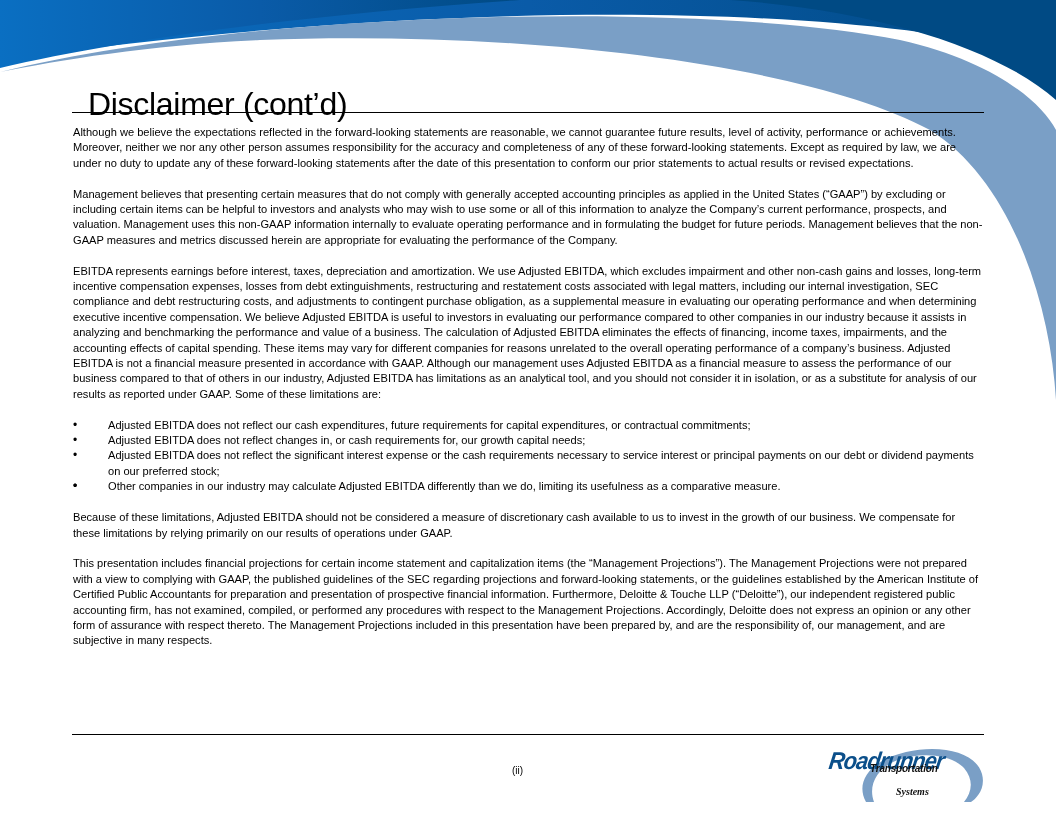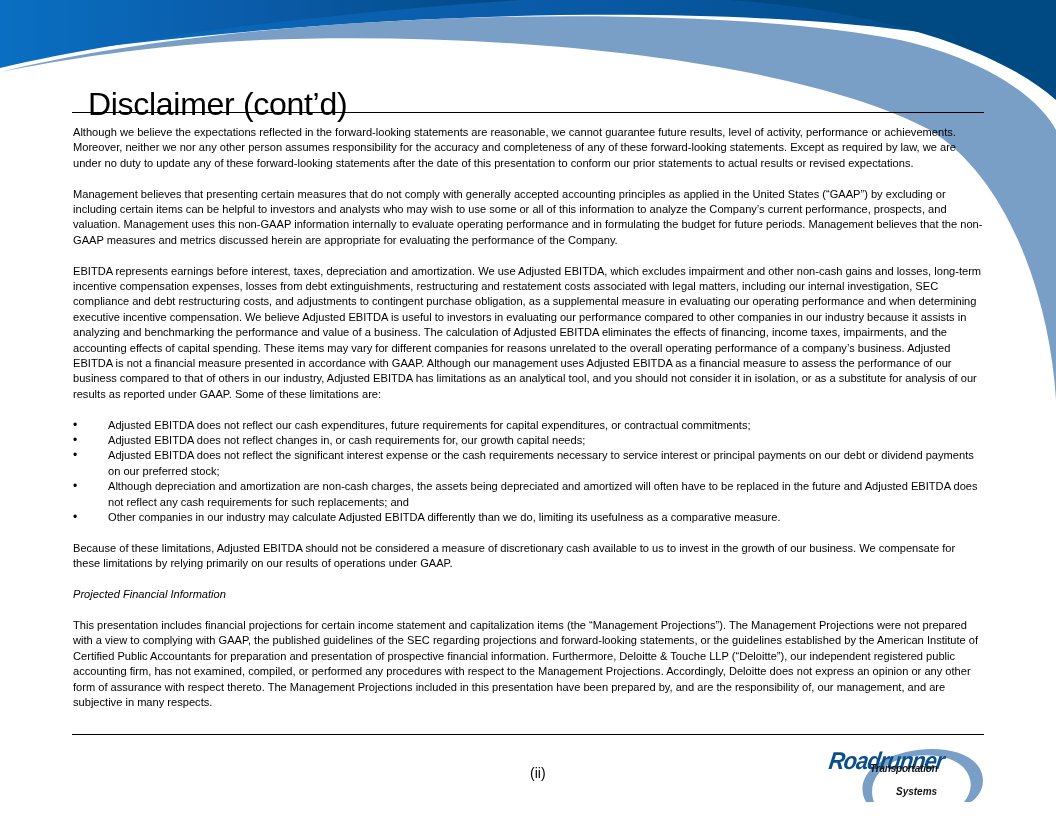--- a/index.html
+++ b/index.html
@@ -23,38 +23,38 @@
     font-size: 11.1px; line-height: 15.4px;
   }
   .content p { margin: 0 0 15.4px 0; }
   .content p.heading { font-style: italic; }
   .bullets { list-style: none; margin: 0 0 15.4px 0; padding: 0; }
   .bullets li { position: relative; padding-left: 35px; }
   .bullets li .bullet {
     position: absolute; left: 0; top: 0; font-size: 12px; line-height: 14px;
   }
   .page-num {
-    position: absolute; left: 530px; top: 765px; font-size: 14px; z-index: 2;
+    position: absolute; left: 512px; top: 765px; font-size: 10px; z-index: 2;
   }
   .logo { position: absolute; left: 826px; top: 744px; width: 160px; height: 58px; z-index: 2; }
   .logo .arc { position: absolute; left: 0; top: 0; width: 160px; height: 58px; }
   .logo .brand {
     position: absolute; left: 3px; top: 4px;
     font-size: 22px; font-weight: bold; font-style: italic;
     color: #0b4f8a; letter-spacing: -1px; transform: skewX(-8deg) scaleY(1.1);
     font-family: "Liberation Sans", sans-serif;
   }
   .logo .sub1 {
     position: absolute; left: 44px; top: 19px;
     font-size: 10px; font-weight: bold; font-style: italic; color: #111;
     letter-spacing: -0.2px;
   }
   .logo .sub2 {
     position: absolute; left: 70px; top: 42px;
-    font-size: 10px; font-weight: bold; font-style: italic; color: #111;
+    font-size: 10px; font-weight: bold; font-style: italic; color: #111; font-family: Liberation Serif, serif;
   }
 </style>
 </head>
 <body>
 
 <svg class="header-art" viewBox="0 0 1056 400" preserveAspectRatio="none">
   <defs>
     <linearGradient id="gDark" x1="0" y1="0" x2="1" y2="0">
       <stop offset="0" stop-color="#0a6fc2"></stop>
       <stop offset="0.5" stop-color="#0a5ba8"></stop>
@@ -75,25 +75,24 @@
 <div class="rule top"></div>
 
 <div class="content">
   <p>Although we believe the expectations reflected in the forward-looking statements are reasonable, we cannot guarantee future results, level of activity, performance or achievements. Moreover, neither we nor any other person assumes responsibility for the accuracy and completeness of any of these forward-looking statements. Except as required by law, we are under no duty to update any of these forward-looking statements after the date of this presentation to conform our prior statements to actual results or revised expectations.</p>
   <p>Management believes that presenting certain measures that do not comply with generally accepted accounting principles as applied in the United States (“GAAP”) by excluding or including certain items can be helpful to investors and analysts who may wish to use some or all of this information to analyze the Company’s current performance, prospects, and valuation. Management uses this non-GAAP information internally to evaluate operating performance and in formulating the budget for future periods. Management believes that the non-GAAP measures and metrics discussed herein are appropriate for evaluating the performance of the Company.</p>
   <p>EBITDA represents earnings before interest, taxes, depreciation and amortization. We use Adjusted EBITDA, which excludes impairment and other non-cash gains and losses, long-term incentive compensation expenses, losses from debt extinguishments, restructuring and restatement costs associated with legal matters, including our internal investigation, SEC compliance and debt restructuring costs, and adjustments to contingent purchase obligation, as a supplemental measure in evaluating our operating performance and when determining executive incentive compensation. We believe Adjusted EBITDA is useful to investors in evaluating our performance compared to other companies in our industry because it assists in analyzing and benchmarking the performance and value of a business. The calculation of Adjusted EBITDA eliminates the effects of financing, income taxes, impairments, and the accounting effects of capital spending.  These items may vary for different companies for reasons unrelated to the overall operating performance of a company’s business. Adjusted EBITDA is not a financial measure presented in accordance with GAAP. Although our management uses Adjusted EBITDA as a financial measure to assess the performance of our business compared to that of others in our industry, Adjusted EBITDA has limitations as an analytical tool, and you should not consider it in isolation, or as a substitute for analysis of our results as reported under GAAP. Some of these limitations are:</p>
   <ul class="bullets">
     <li><span class="bullet">•</span><span>Adjusted EBITDA does not reflect our cash expenditures, future requirements for capital expenditures, or contractual commitments;</span></li>
     <li><span class="bullet">•</span><span>Adjusted EBITDA does not reflect changes in, or cash requirements for, our growth capital needs;</span></li>
     <li><span class="bullet">•</span><span>Adjusted EBITDA does not reflect the significant interest expense or the cash requirements necessary to service interest or principal payments on our debt or dividend payments on our preferred stock;</span></li>
-    <li><span class="bullet">•</span><span>Although depreciation and amortization are non-cash charges, the assets being depreciated and amortized will often have to be replaced in the future and Adjusted EBITDA does not reflect any cash requirements for such replacements; and</span></li>
+    <li><span class="bullet">•</span></li>
     <li><span class="bullet">•</span><span>Other companies in our industry may calculate Adjusted EBITDA differently than we do, limiting its usefulness as a comparative measure.</span></li>
   </ul>
   <p>Because of these limitations, Adjusted EBITDA should not be considered a measure of discretionary cash available to us to invest in the growth of our business. We compensate for these limitations by relying primarily on our results of operations under GAAP.</p>
-  <p class="heading">Projected Financial Information</p>
   <p>This presentation includes financial projections for certain income statement and capitalization items (the “Management Projections”). The Management Projections were not prepared with a view to complying with GAAP, the published guidelines of the SEC regarding projections and forward-looking statements, or the guidelines established by the American Institute of Certified Public Accountants for preparation and presentation of prospective financial information. Furthermore, Deloitte &amp; Touche LLP (“Deloitte”), our independent registered public accounting firm, has not examined, compiled, or performed any procedures with respect to the Management Projections. Accordingly, Deloitte does not express an opinion or any other form of assurance with respect thereto. The Management Projections included in this presentation have been prepared by, and are the responsibility of, our management, and are subjective in many respects.</p>
 </div>
 
 <div class="rule bottom"></div>
 
 <div class="page-num">(ii)</div>
 
 <div class="logo">
   <svg class="arc" viewBox="0 0 160 58">
     <path d="M40,58 C30,40 40,18 80,8 C115,0 150,8 156,30 C160,45 150,55 145,58 L138,58 C146,48 148,36 138,24 C124,10 95,8 72,16 C50,24 42,42 48,58 Z" fill="#7a9fc6"></path>

